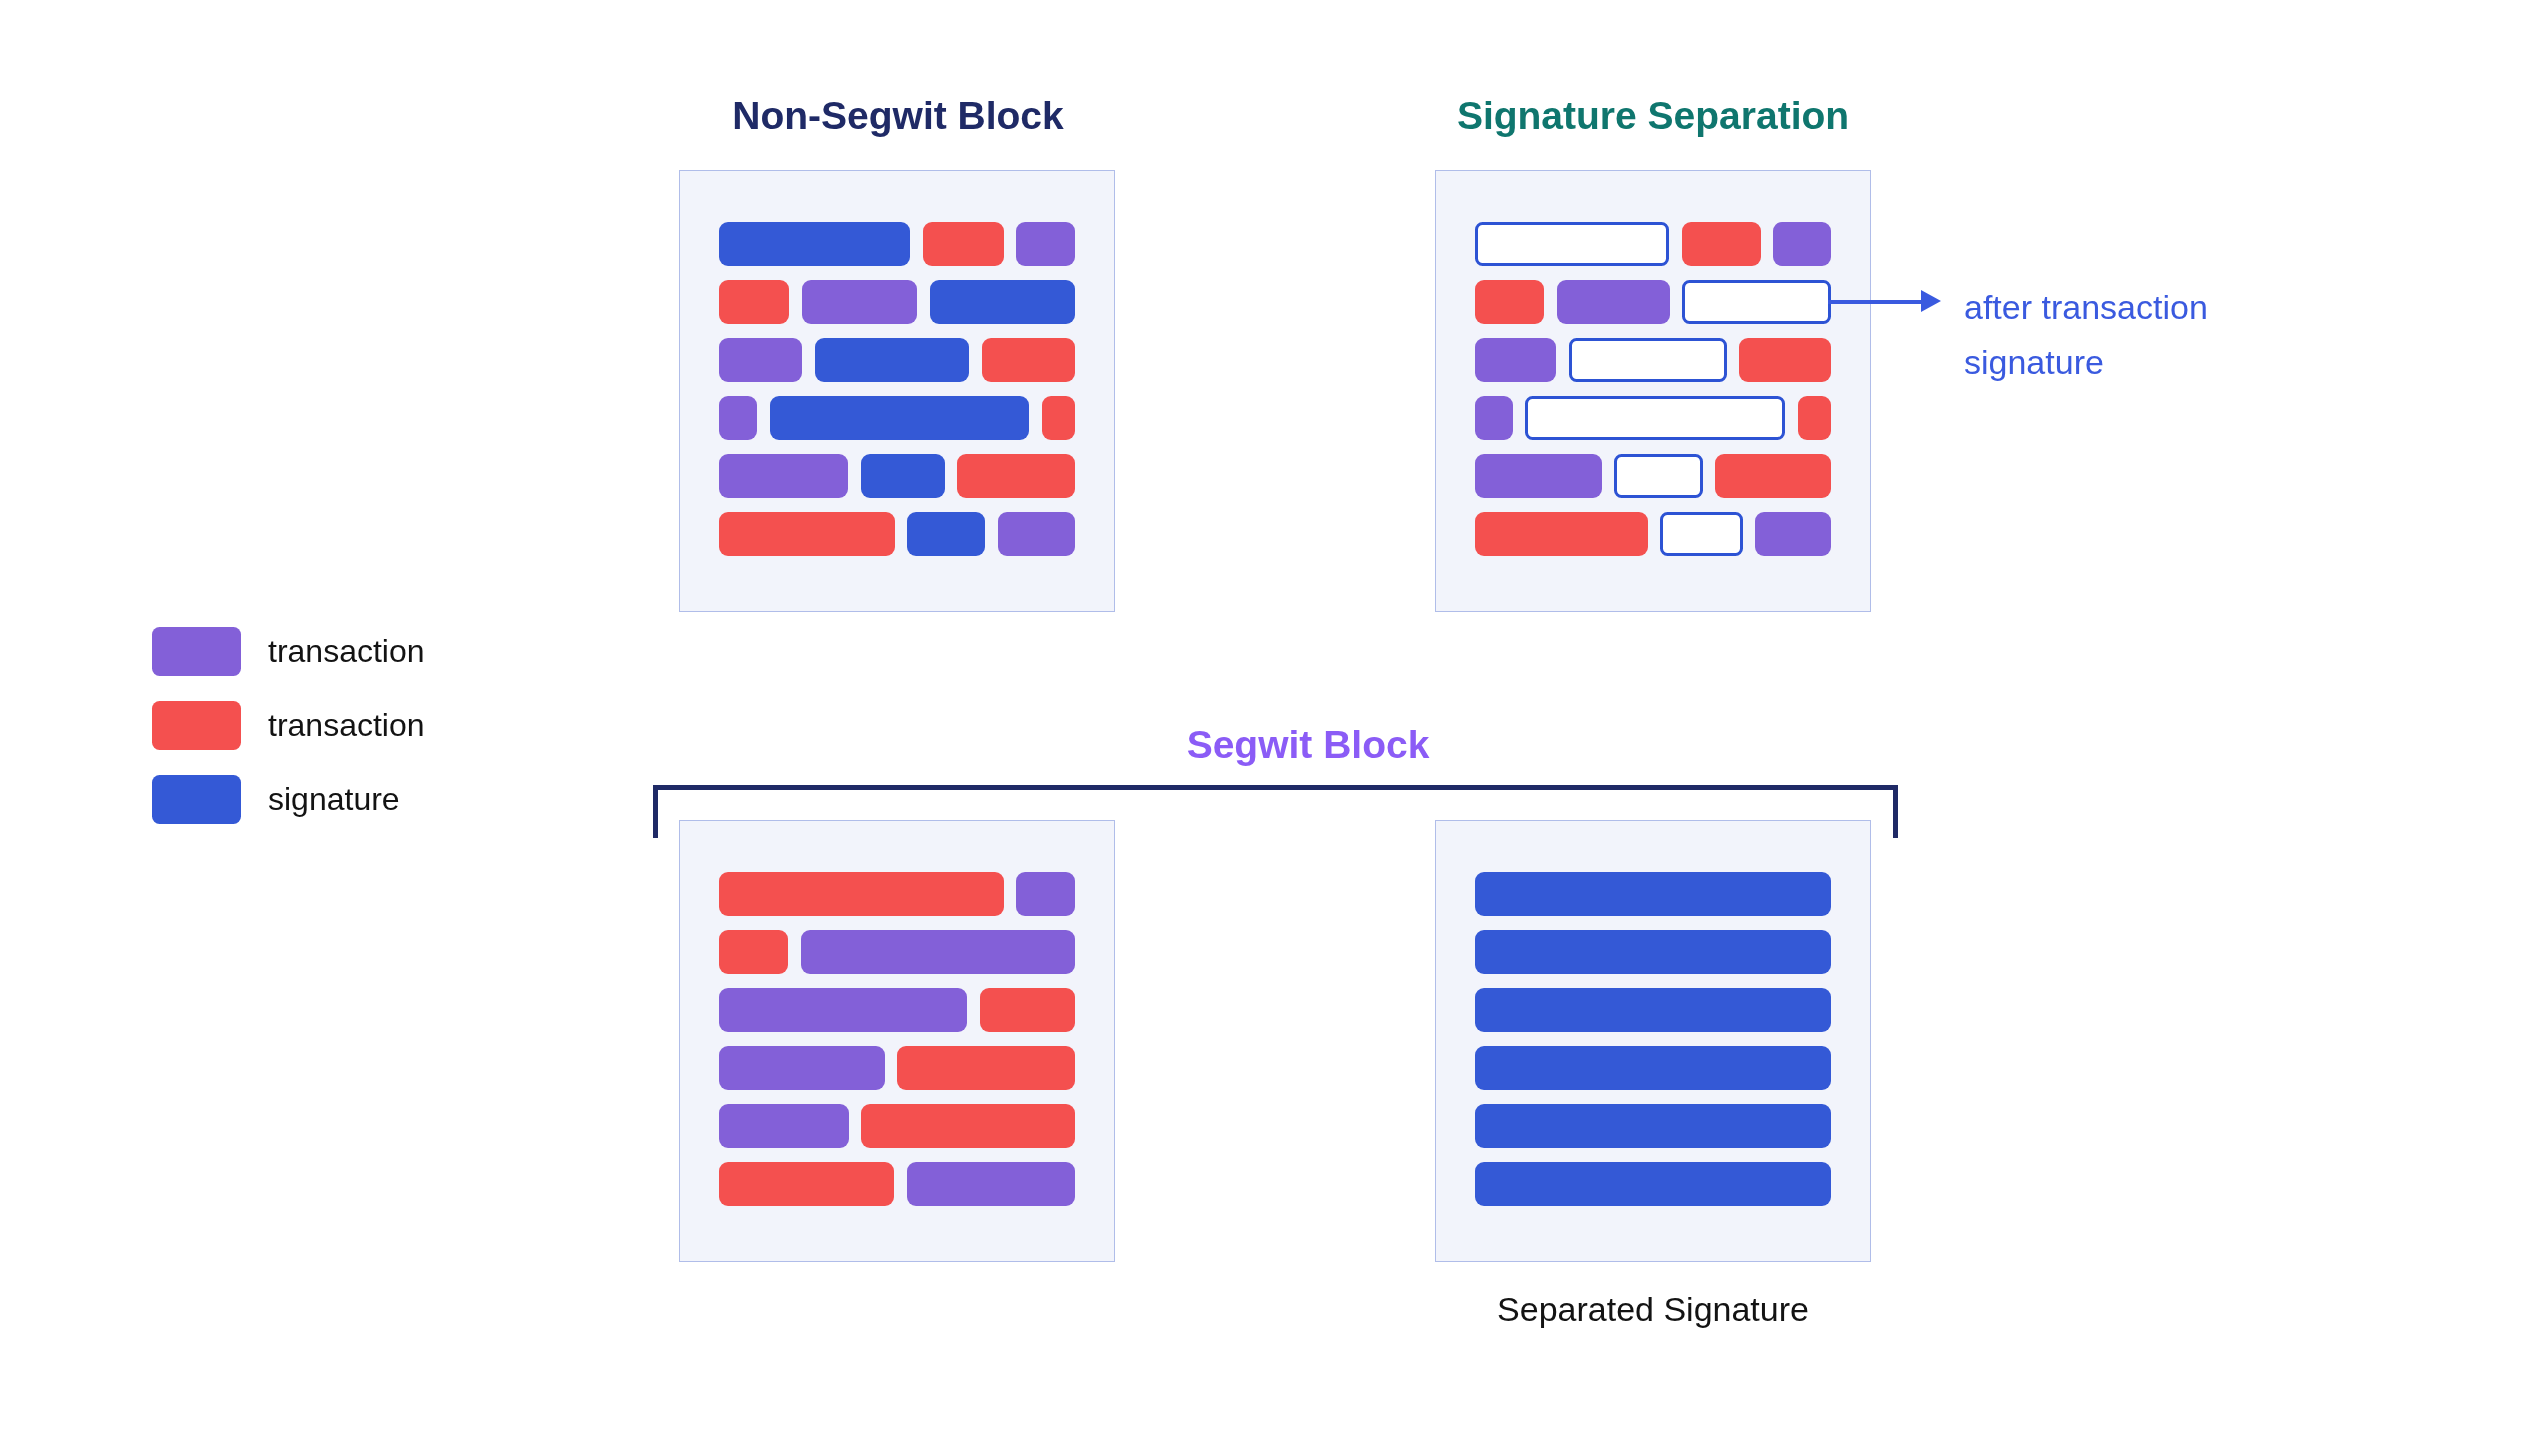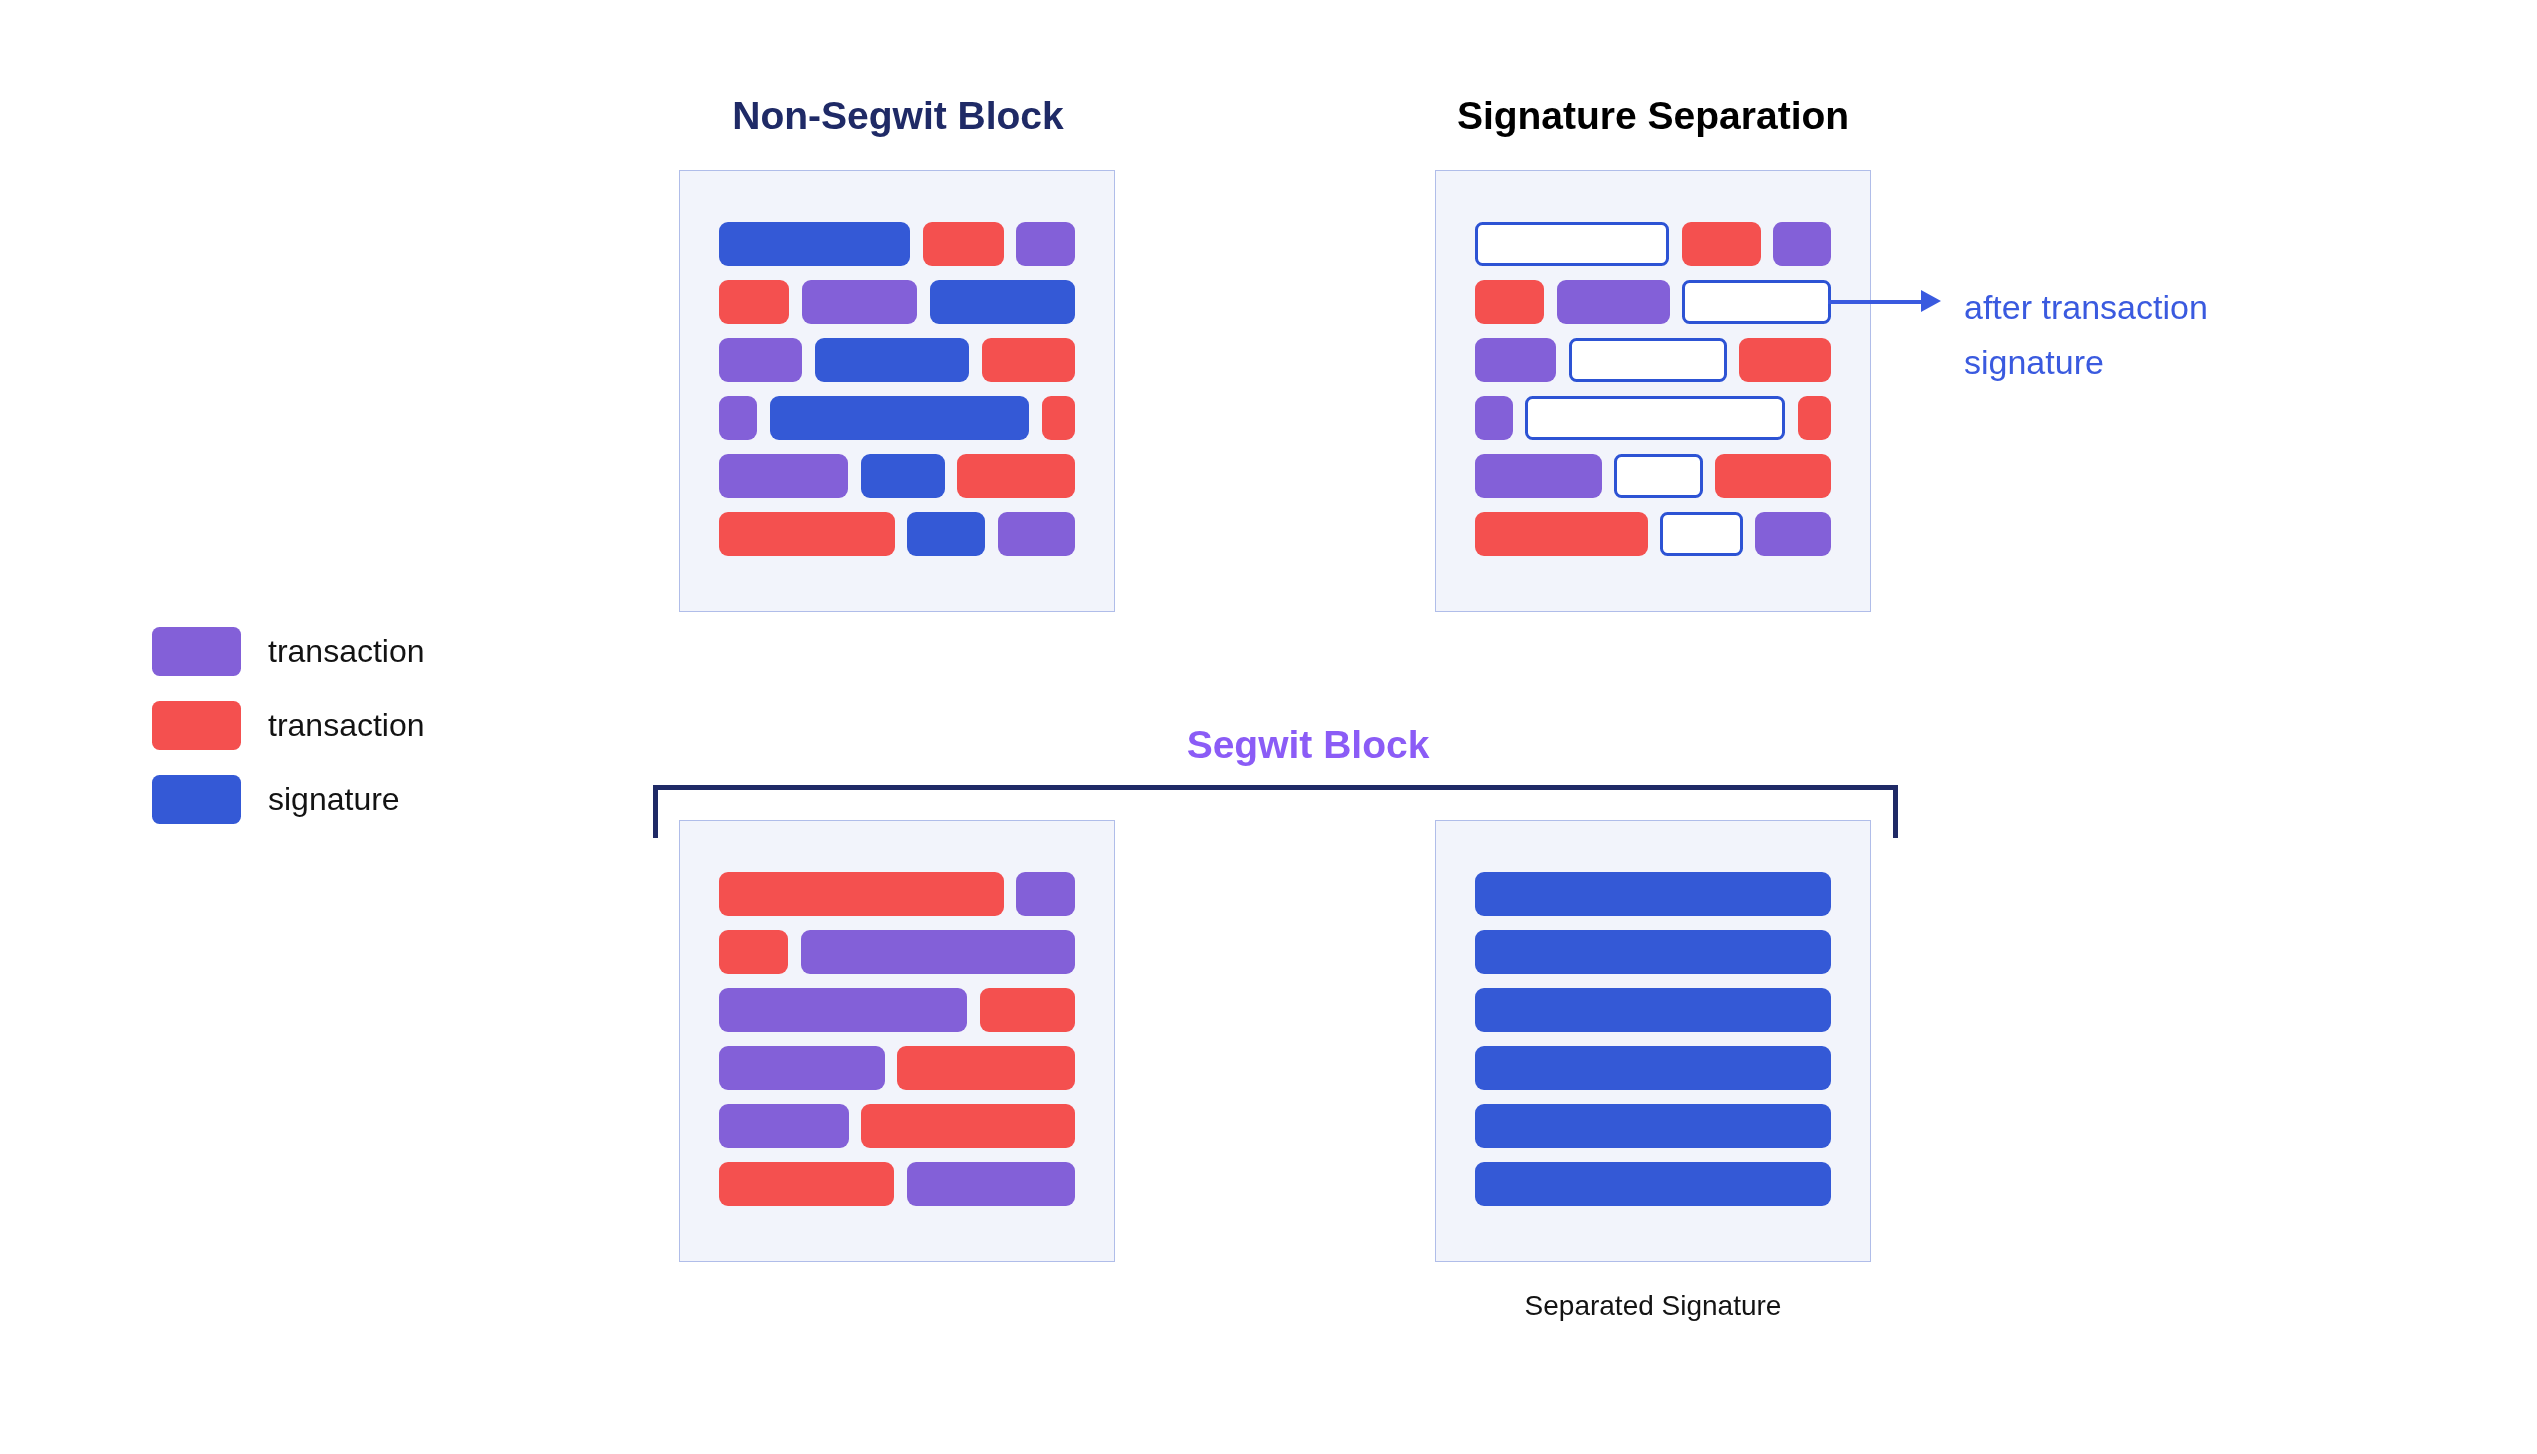--- a/index.html
+++ b/index.html
@@ -63,31 +63,31 @@
     border-top:11.4px solid transparent;
     border-bottom:11.4px solid transparent;
     border-left-width:20px;border-left-style:solid;
   }
   #capacity-annotation{
     position:absolute;left:1964px;top:280px;
     font-size:34px;line-height:55px;font-weight:400;
   }
   #separated-signature-label{
     position:absolute;left:1435px;top:1290px;width:436px;
-    text-align:center;font-size:28px;font-weight:400;
+    text-align:center;font-size:34px;font-weight:400;
   }
 </style>
 </head>
 <body>
 
 <div id="canvas">
 
   <div class="diagram-title" style="left: 898px; top: 94px; color: rgb(31, 42, 102);">Non-Segwit Block</div>
 
-  <div class="diagram-title" style="left: 1653px; top: 94px; color: #000000;">Signature Separation</div>
+  <div class="diagram-title" style="left: 1653px; top: 94px; color: #0f766e;">Signature Separation</div>
 
   <div class="diagram-title" style="left: 1308px; top: 723px; color: #8b5cf6;">Segwit Block</div>
 
   <div id="legend">
     <div class="legend-item">
       <div class="legend-swatch" style="background-color: rgb(131, 96, 216);"></div>
       <div class="legend-label" style="color: rgb(19, 19, 19);">transaction</div>
     </div>
     <div class="legend-item">
       <div class="legend-swatch" style="background-color: rgb(244, 80, 79);"></div>

